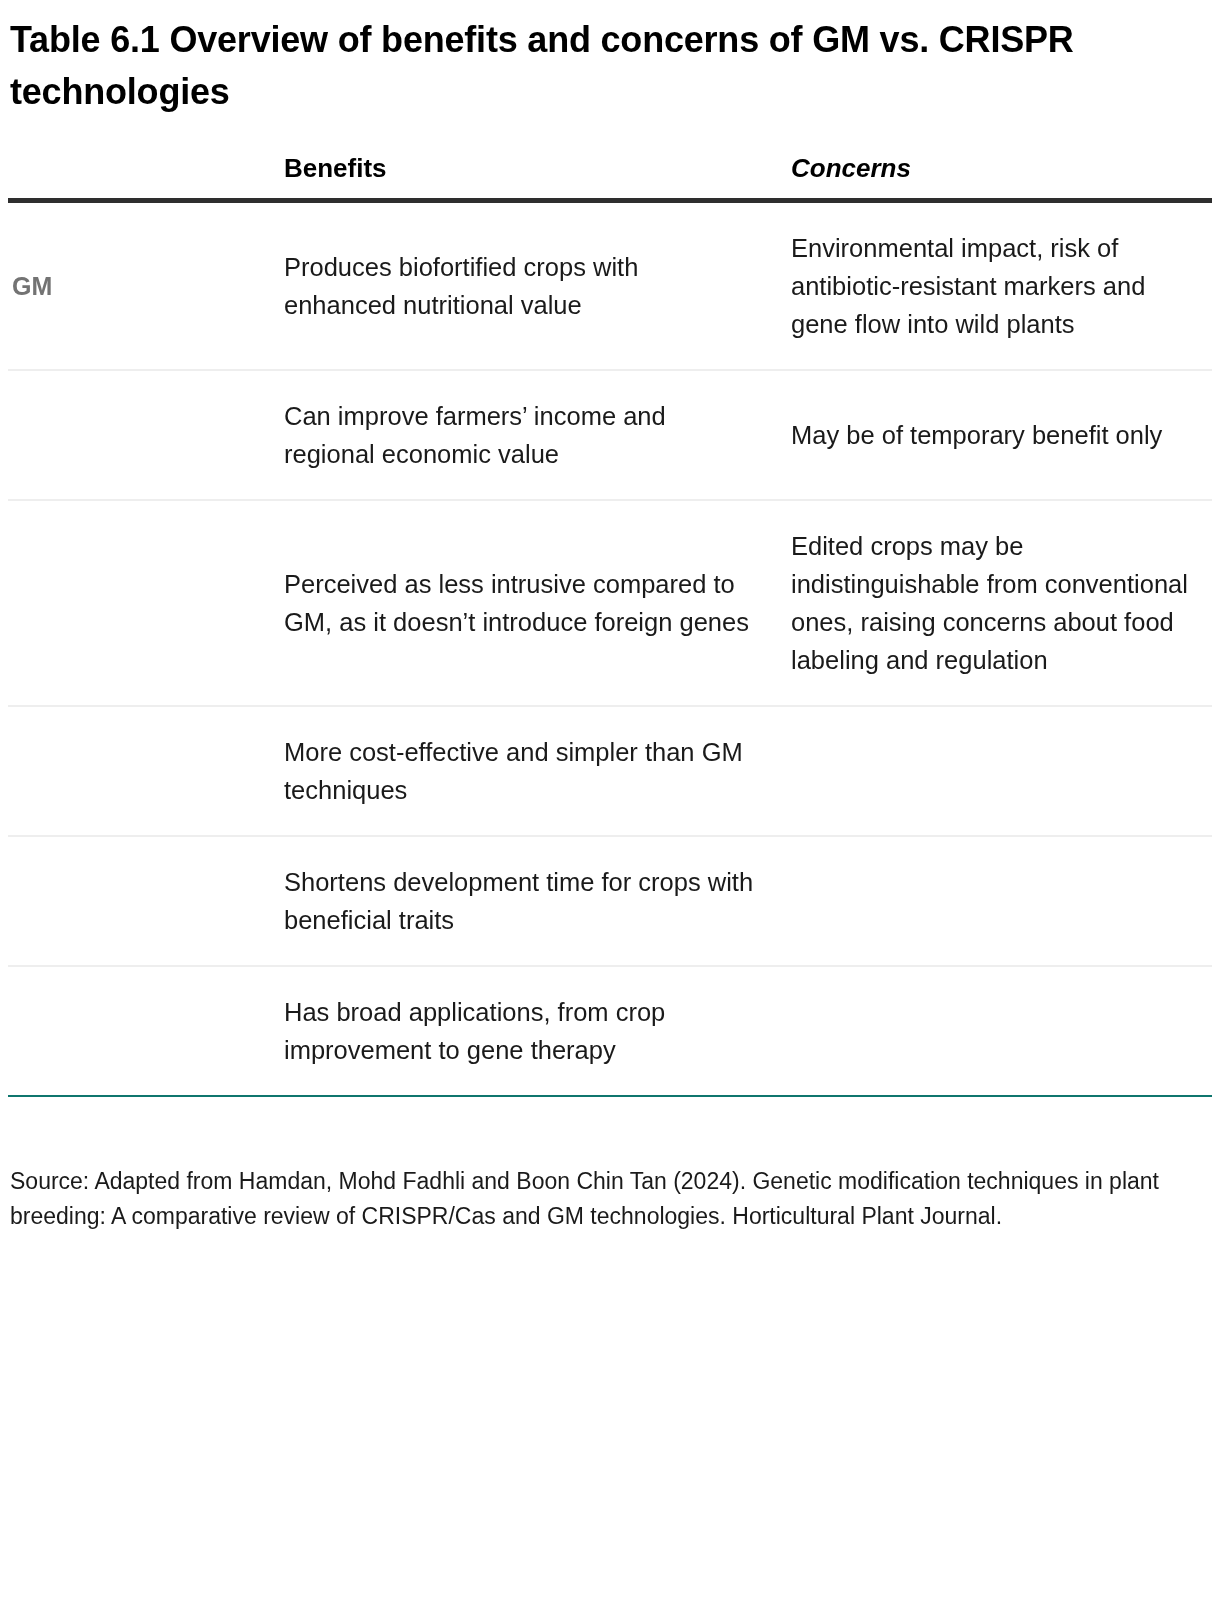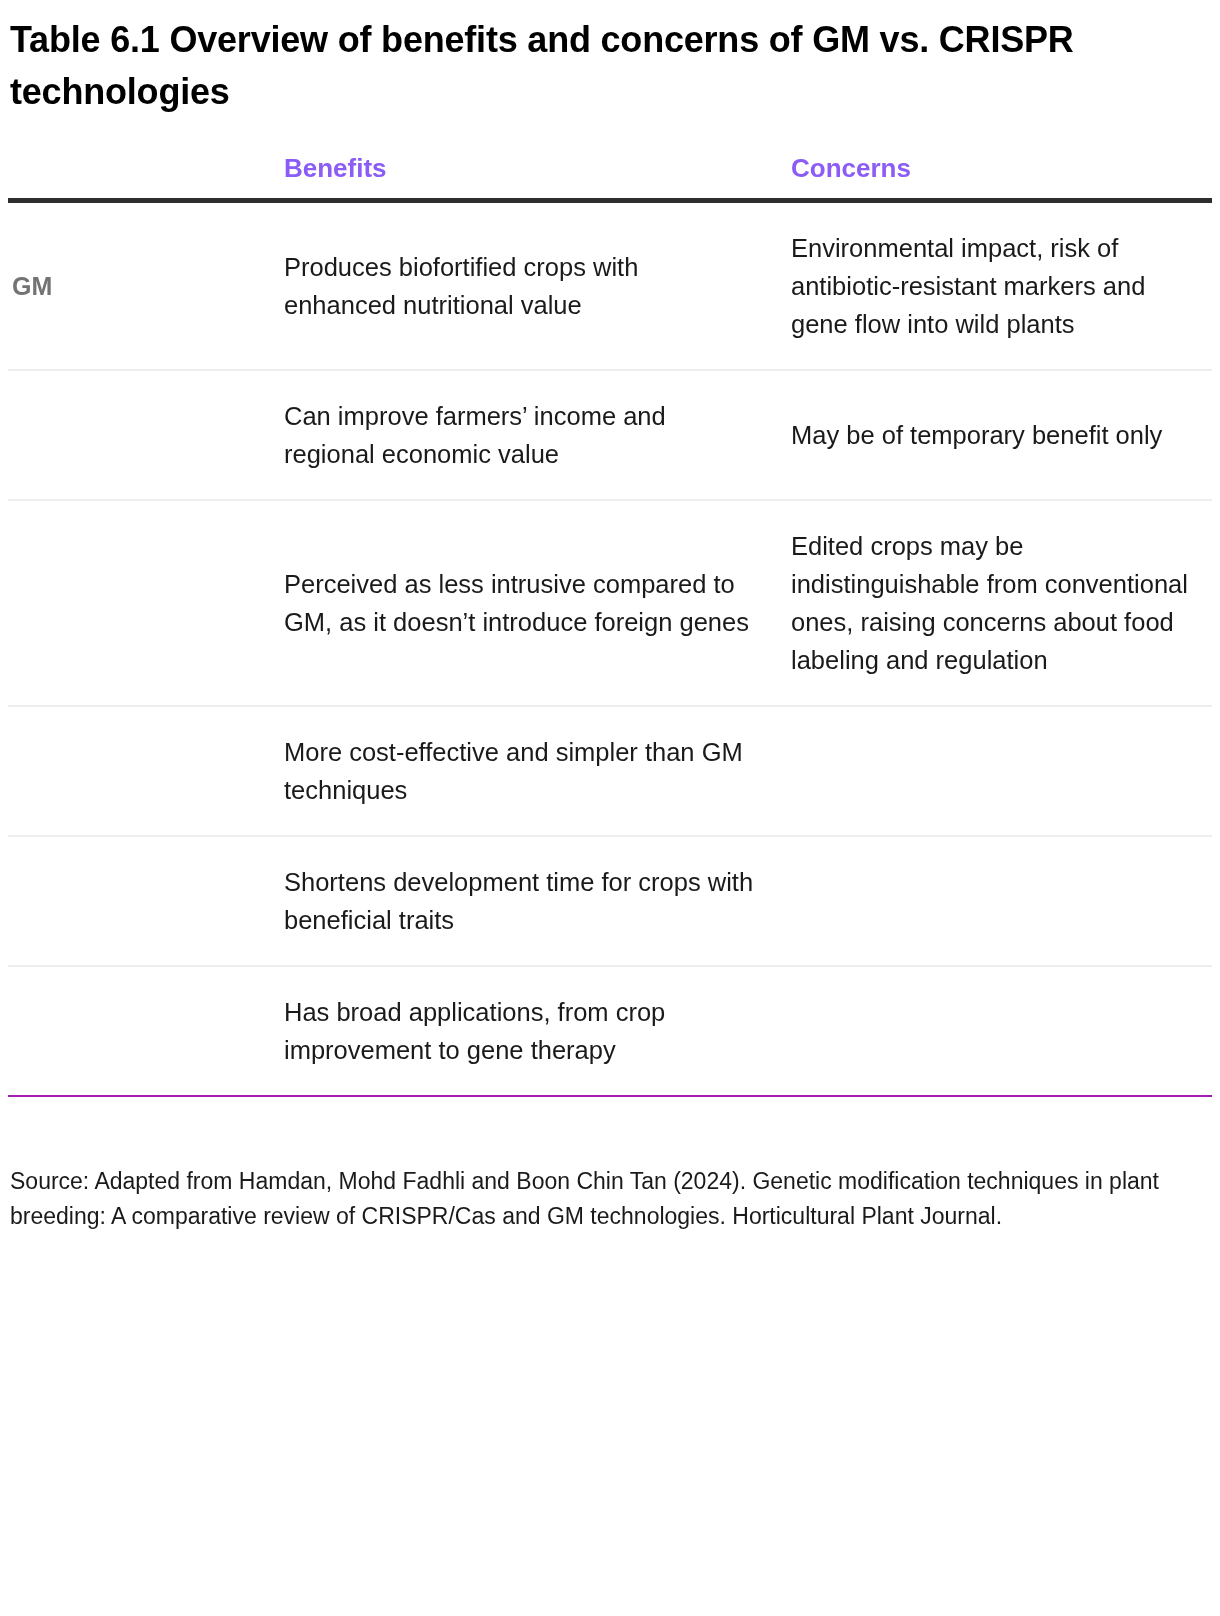--- a/index.html
+++ b/index.html
@@ -45,44 +45,44 @@
   }
 
   col.c-label   { width: 268px; }
   col.c-benefit { width: 506px; }
   col.c-concern { width: 430px; }
 
   thead th {
     text-align: left;
     font-size: 26px;
     font-weight: bold;
-    color: #8b5cf6;
+    color: #000000;
     padding: 0 0 14px 0;
     vertical-align: bottom;
     line-height: 32px;
   }
   thead th.h-label { padding-left: 4px; }
   thead th.h-benefit { padding-left: 8px; }
-  thead th.h-concern { padding-left: 9px; }
+  thead th.h-concern { padding-left: 9px; font-style: italic; }
 
   thead tr.head-row th {
     border-bottom: 5px solid #2e2e2e;
   }
 
   tbody td {
     font-size: 25.5px;
     line-height: 38px;
     color: #1a1a1a;
     vertical-align: middle;
     padding: 26px 0 26px 0;
     border-bottom: 2px solid #eeeeee;
   }
 
   tbody tr:last-child td {
-    border-bottom: 2px solid #a21caf;
+    border-bottom: 2px solid #0f766e;
     margin-left: 24px;
   }
 
   td.cell-label {
     font-weight: bold;
     font-size: 25px;
     padding-left: 4px;
     padding-right: 10px;
     color: #737373;
   }

